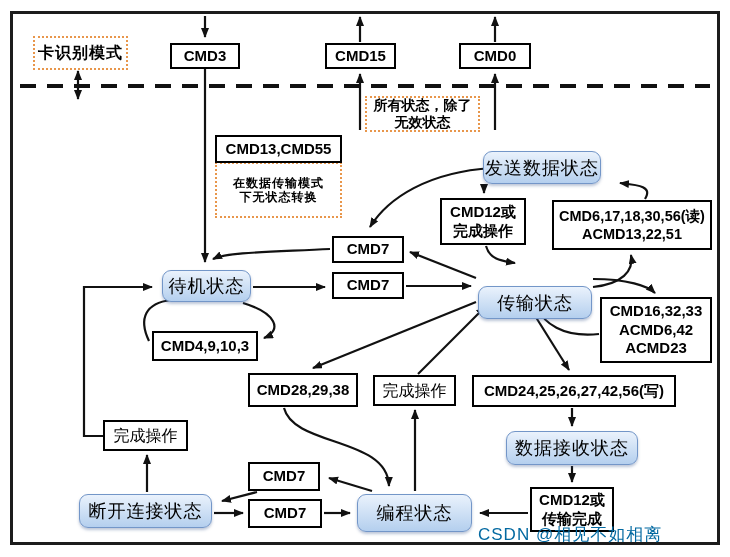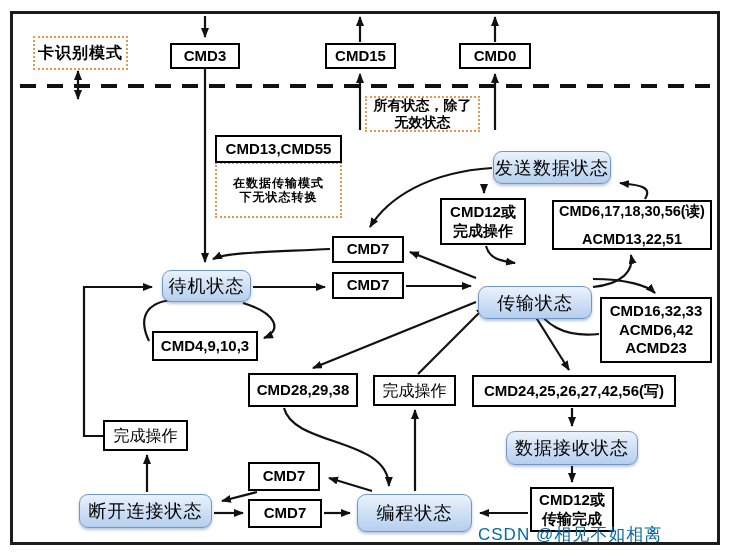--- a/index.html
+++ b/index.html
@@ -126,21 +126,21 @@
   <div class="box cmd" style="left:332px;top:272px;width:72px;height:27px;">
     <span>CMD7</span>
   </div>
   <div class="box cmd" style="left:152px;top:331px;width:106px;height:30px;">
     <span>CMD4,9,10,3</span>
   </div>
   <div class="box cmd" style="left:440px;top:198px;width:86px;height:47px;">
     <span>CMD12或</span>
     <span>完成操作</span>
   </div>
-  <div class="box cmd" style="left:552px;top:200px;width:160px;height:50px;font-size:14.5px;justify-content:space-between;">
+  <div class="box cmd" style="left:552px;top:200px;width:160px;height:50px;font-size:14.5px;">
     <span>CMD6,17,18,30,56(读)</span>
     <span>ACMD13,22,51</span>
   </div>
   <div class="box cmd" style="left:600px;top:297px;width:112px;height:66px;">
     <span>CMD16,32,33</span>
     <span>ACMD6,42</span>
     <span>ACMD23</span>
   </div>
   <div class="box cmd" style="left:472px;top:375px;width:204px;height:32px;">
     <span>CMD24,25,26,27,42,56(写)</span>
@@ -162,21 +162,21 @@
     <span>CMD7</span>
   </div>
   <div class="box cmd" style="left:530px;top:487px;width:84px;height:45px;">
     <span>CMD12或</span>
     <span>传输完成</span>
   </div>
 
   <div class="box state" style="left:162px;top:270px;width:89px;height:32px;text-align:right;">
     <span>待机状态</span>
   </div>
-  <div class="box state" style="left:493px;top:151px;width:118px;height:33px;">
+  <div class="box state" style="left:483px;top:151px;width:118px;height:33px;">
     <span>发送数据状态</span>
   </div>
   <div class="box state" style="left:478px;top:286px;width:114px;height:33px;">
     <span>传输状态</span>
   </div>
   <div class="box state" style="left:506px;top:431px;width:132px;height:34px;">
     <span>数据接收状态</span>
   </div>
   <div class="box state" style="left:357px;top:494px;width:115px;height:38px;">
     <span>编程状态</span>

